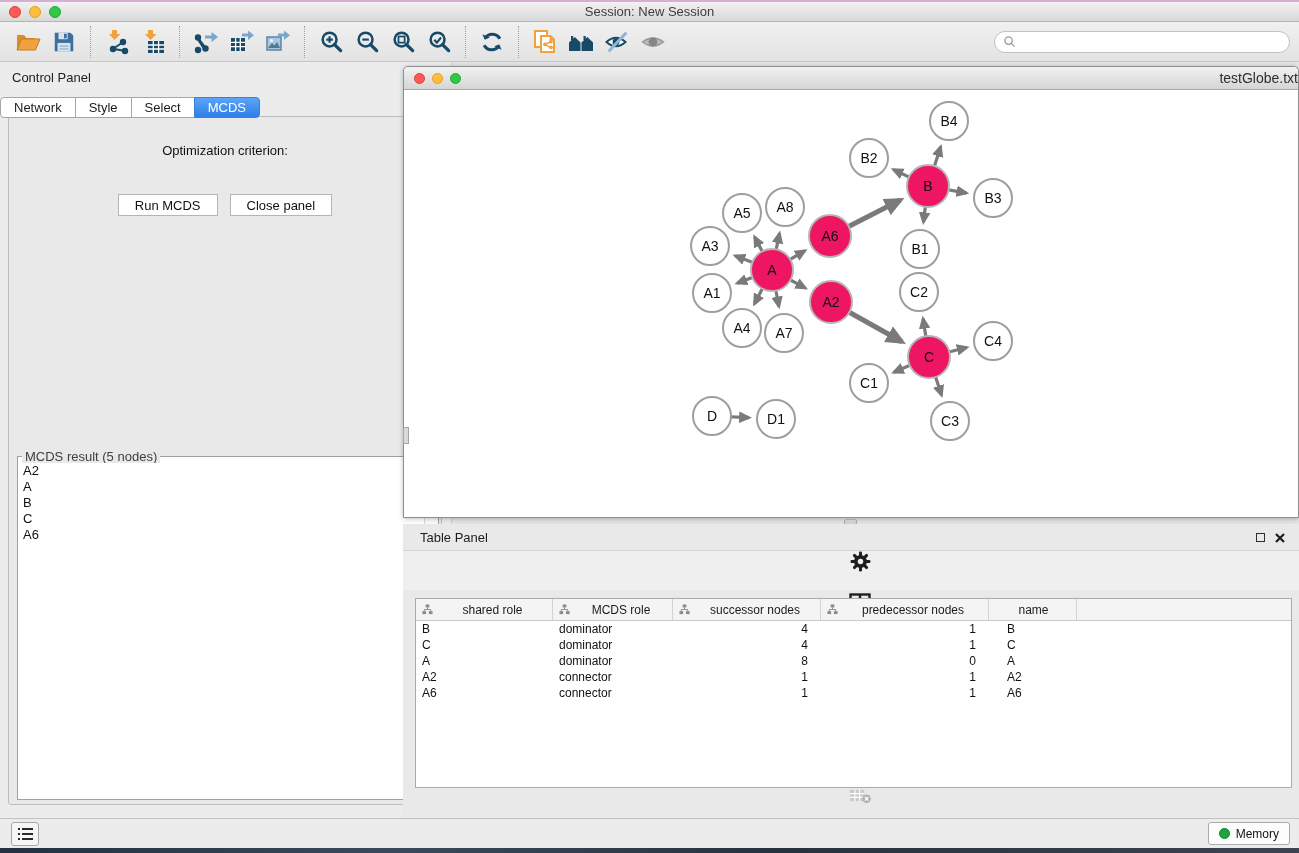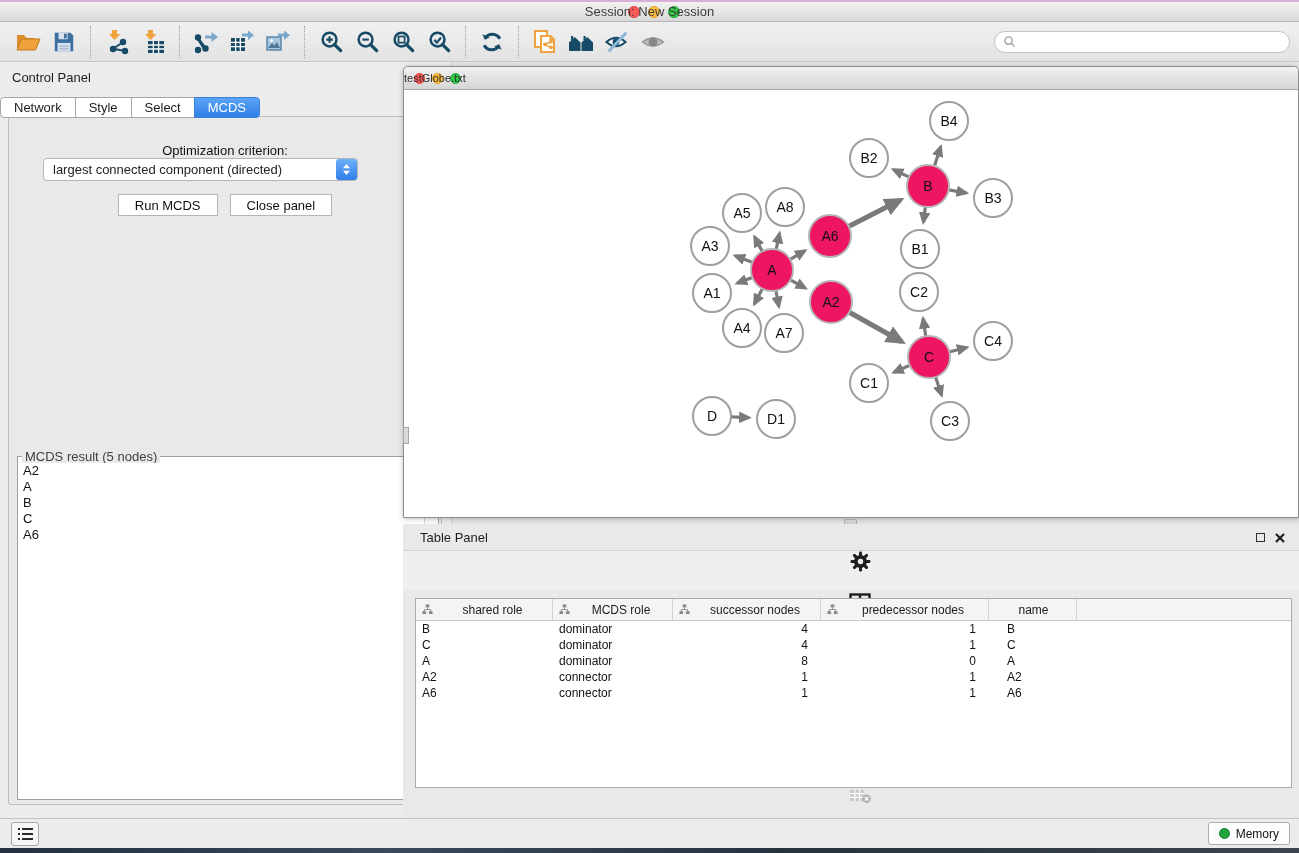--- a/index.html
+++ b/index.html
@@ -7,21 +7,21 @@
     font-family:"Liberation Sans", sans-serif; font-size:13px; color:#222;
     background:#e8e8e8; position:relative; }
 
   
   .desktop-top { height:2px; background:#d9aed6; }
   .desktop-bottom { position:absolute; left:0; top:848px; width:1299px; height:5px;
     background:linear-gradient(90deg,#22303f,#3a4a5c 30%,#26323e 60%,#3c4450); }
 
   
   .titlebar { height:20px; background:linear-gradient(#f2f2f2,#d8d8d8);
-    border-bottom:1px solid #b4b4b4; display:flex; align-items:center; position:relative;justify-content:center; }
+    border-bottom:1px solid #b4b4b4; display:flex; align-items:center; position:relative; }
   .lights { display:flex; gap:8px; margin-left:9px; }
   .light { width:12px; height:12px; border-radius:50%; }
   .light.red { background:#fc5b57; border:1px solid #dd3d38; }
   .light.yellow { background:#fdbe3e; border:1px solid #dfa022; }
   .light.green { background:#33c748; border:1px solid #1eaa32; }
   .app-title { position:absolute; left:0; right:0; text-align:center; color:#3d3d3d; font-size:13px; }
 
   
   .toolbar { height:40px; background:linear-gradient(#f0f0f0,#e3e3e3);
     border-bottom:1px solid #c6c6c6; display:flex; align-items:center; padding-left:10px; }
@@ -68,21 +68,21 @@
   .mcds-scroll { position:absolute; right:0; top:0; bottom:0; width:14px; background:#fafafa;
     border-left:1px solid #d6d6d6; }
 
   
   .net-window { position:absolute; left:403px; top:4px; width:896px; height:452px;
     border:1px solid #8e8e8e; border-radius:5px 5px 0 0; box-shadow:0 1px 5px rgba(0,0,0,.25); background:#fff; }
   .net-titlebar { height:23px; background:linear-gradient(#f2f2f2,#d5d5d5);
     border-bottom:1px solid #a9a9a9; border-radius:5px 5px 0 0; display:flex; align-items:center; position:relative; }
   .net-titlebar .lights { margin-left:10px; gap:7px; }
   .net-titlebar .light { width:11px; height:11px; }
-  .net-title { position:absolute; left:0; right:0; text-align:left; font-size:11px; color:#2e2e2e; }
+  .net-title { position:absolute; left:0; right:0; text-align:right; font-size:14px; color:#2e2e2e; }
   .net-canvas { position:absolute; left:0; top:23px; right:0; bottom:0; background:#fff; overflow:hidden; }
   .net-canvas svg { position:absolute; left:0; top:0; }
   .resize-grip { position:absolute; right:2px; bottom:2px; }
   .edge-handle-left { position:absolute; left:-1px; top:360px; width:6px; height:17px;
     background:#d9d9d9; border:1px solid #a5a5a5; }
   .split-handle { position:absolute; left:844px; top:457px; width:13px; height:6px;
     background:#cfcfcf; border:1px solid #a8a8a8; border-radius:2px; }
 
   
   .table-panel { position:absolute; left:403px; top:462px; width:896px; height:294px; background:#e9e9e9; }
@@ -283,29 +283,20 @@
       </span>
     </div>
     <div class="cp-tabs" id="cp-tabs">
         <div class="tab">Network</div>
         <div class="tab">Style</div>
         <div class="tab">Select</div>
         <div class="tab active">MCDS</div>
       </div>
     <div class="tab-content">
       <div class="opt-label">Optimization criterion:</div>
-      <div class="dropdown">
-        <span class="dd-text">largest connected component (directed)</span>
-        <span class="dd-stepper">
-            <svg width="9" height="13" viewBox="0 0 9 13">
-              <path d="M4.5 1 L8 5.2 H1 z" fill="#fff"></path>
-              <path d="M4.5 12 L1 7.8 h7 z" fill="#fff"></path>
-            </svg>
-          </span>
-      </div>
       <div class="btn-row">
         <button class="aqua-btn">Run MCDS</button>
         <button class="aqua-btn">Close panel</button>
       </div>
       <div class="mcds-fieldset">
         <span class="mcds-legend">MCDS result (5 nodes)</span>
         <div class="mcds-list" id="mcds-list">
             <div class="list-item">A2</div>
             <div class="list-item">A</div>
             <div class="list-item">B</div>

